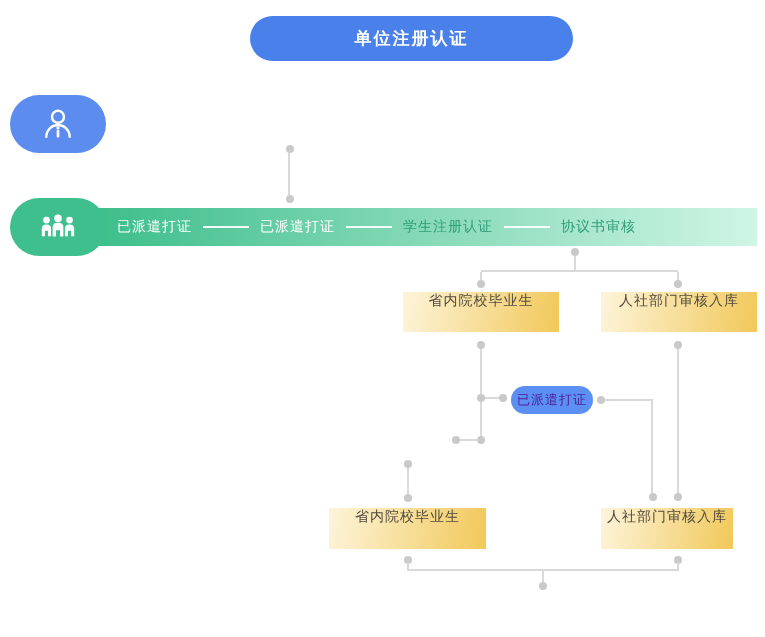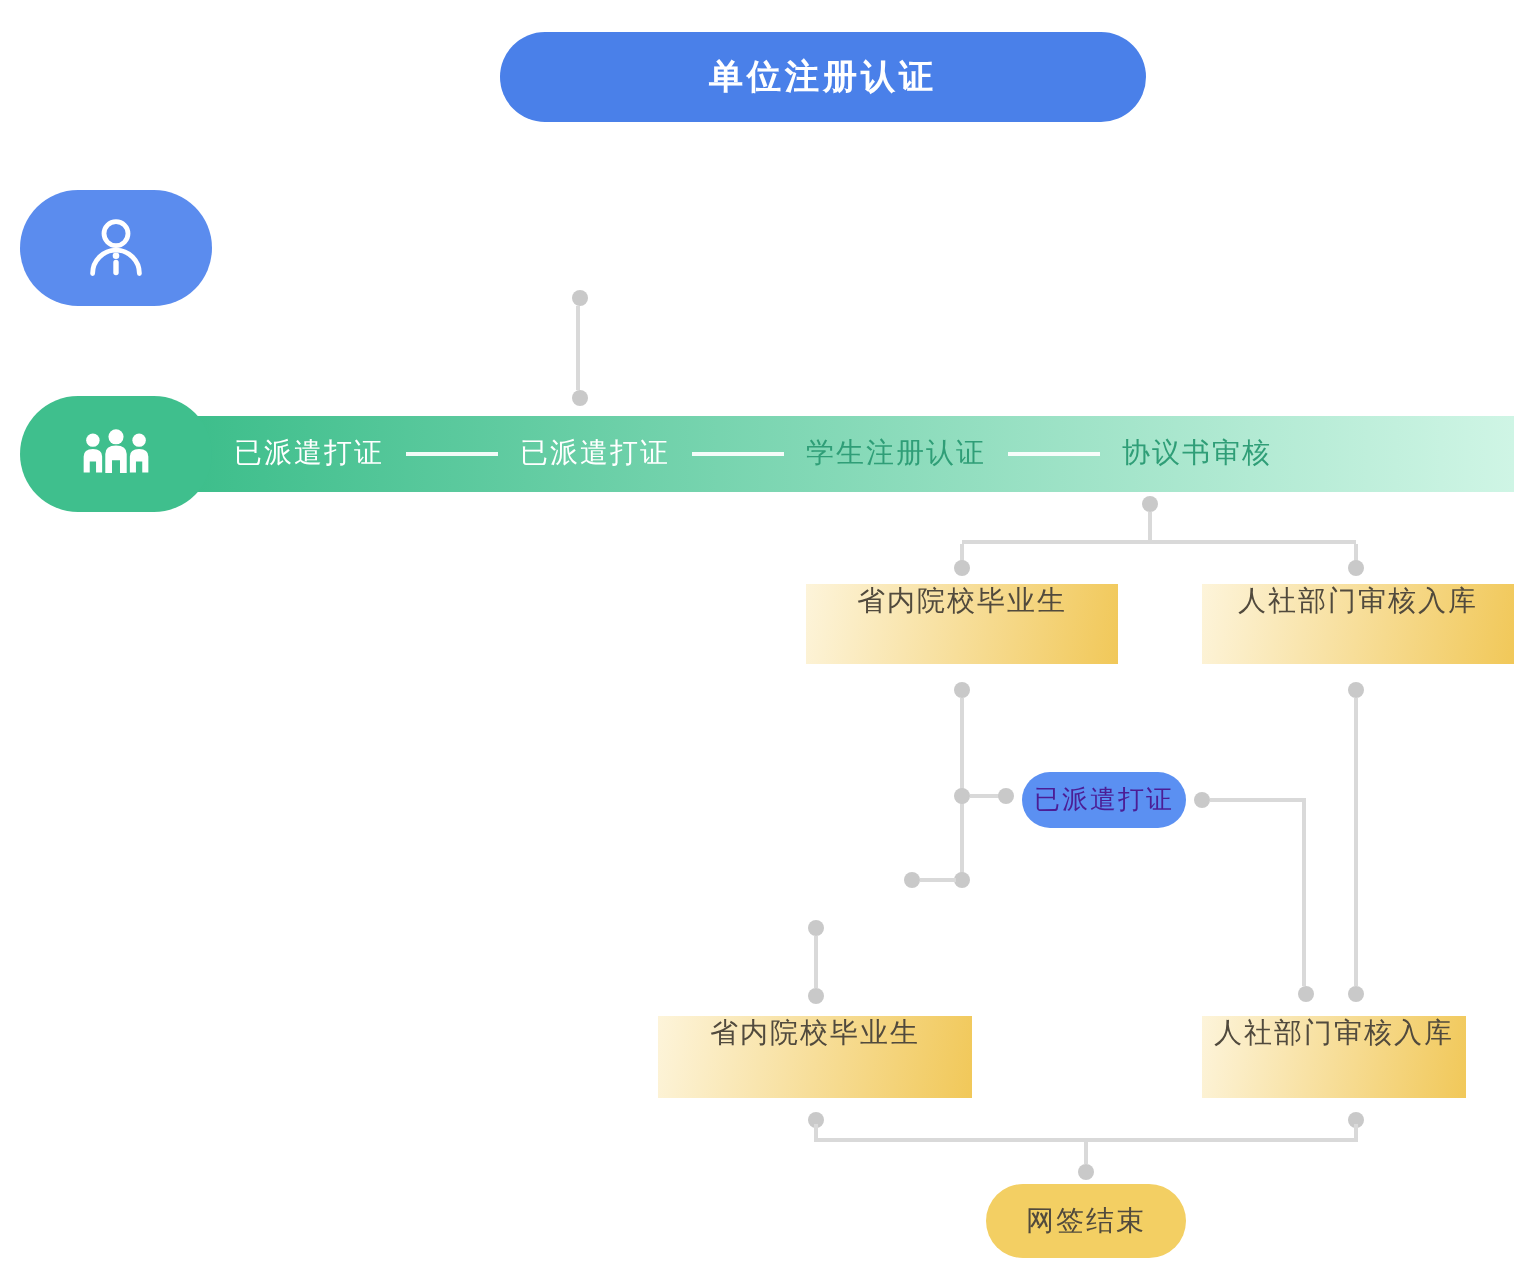--- a/index.html
+++ b/index.html
@@ -144,17 +144,14 @@
   </div>
 
   <div class="dot" style="left:404px;top:556px;"></div>
   <div class="dot" style="left:674px;top:556px;"></div>
   <div class="line" style="left:407px;top:562px;width:2px;height:9px;"></div>
   <div class="line" style="left:677px;top:562px;width:2px;height:9px;"></div>
   <div class="line" style="left:407px;top:569px;width:272px;height:2px;"></div>
   <div class="line" style="left:542px;top:571px;width:2px;height:11px;"></div>
   <div class="dot" style="left:539px;top:582px;"></div>
 
-  <div class="finish-pill">
-    <span>网签结束</span>
-  </div>
 
 </div>
 
 </body></html>

